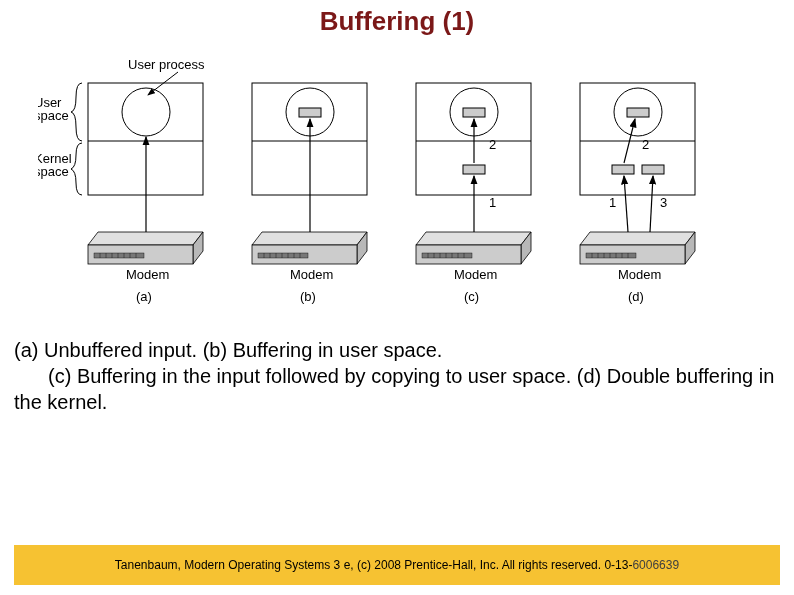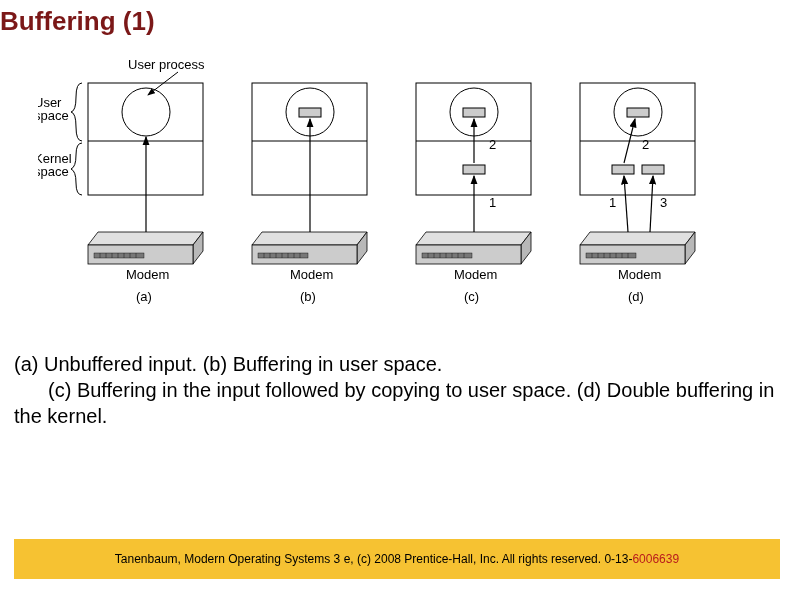--- a/index.html
+++ b/index.html
@@ -5,47 +5,48 @@
   html, body {
     margin: 0;
     padding: 0;
     width: 794px;
     height: 595px;
     background: #fff;
     font-family: Arial, Helvetica, sans-serif;
     color: #000;
   }
   .title {
+    text-align: center;
     font-size: 26px;
     font-weight: bold;
     color: #7b1818;
     margin-top: 6px;
     margin-bottom: 20px;
   }
   .desc {
     font-size: 20px;
     line-height: 1.3;
     padding: 0 14px;
-    margin-top: 34px;
+    margin-top: 20px;
   }
   .footer {
     position: absolute;
-    bottom: 16px;
+    bottom: 10px;
     left: 14px;
     width: 766px;
     background: #f6c232;
     height: 40px;
     display: flex;
     align-items: center;
     justify-content: center;
     font-size: 12px;
     margin-top: 15px;
   }
   .footer .isbn {
-    color: #b91c1c;
+    color: #404040;
   }
   svg { display: block; }
   .svg-wrap { margin-left: 38px; }
   text.lbl { font-family: Arial, sans-serif; }
 </style>
 </head>
 <body>
 
 <div class="title">Buffering (1)</div>
 

